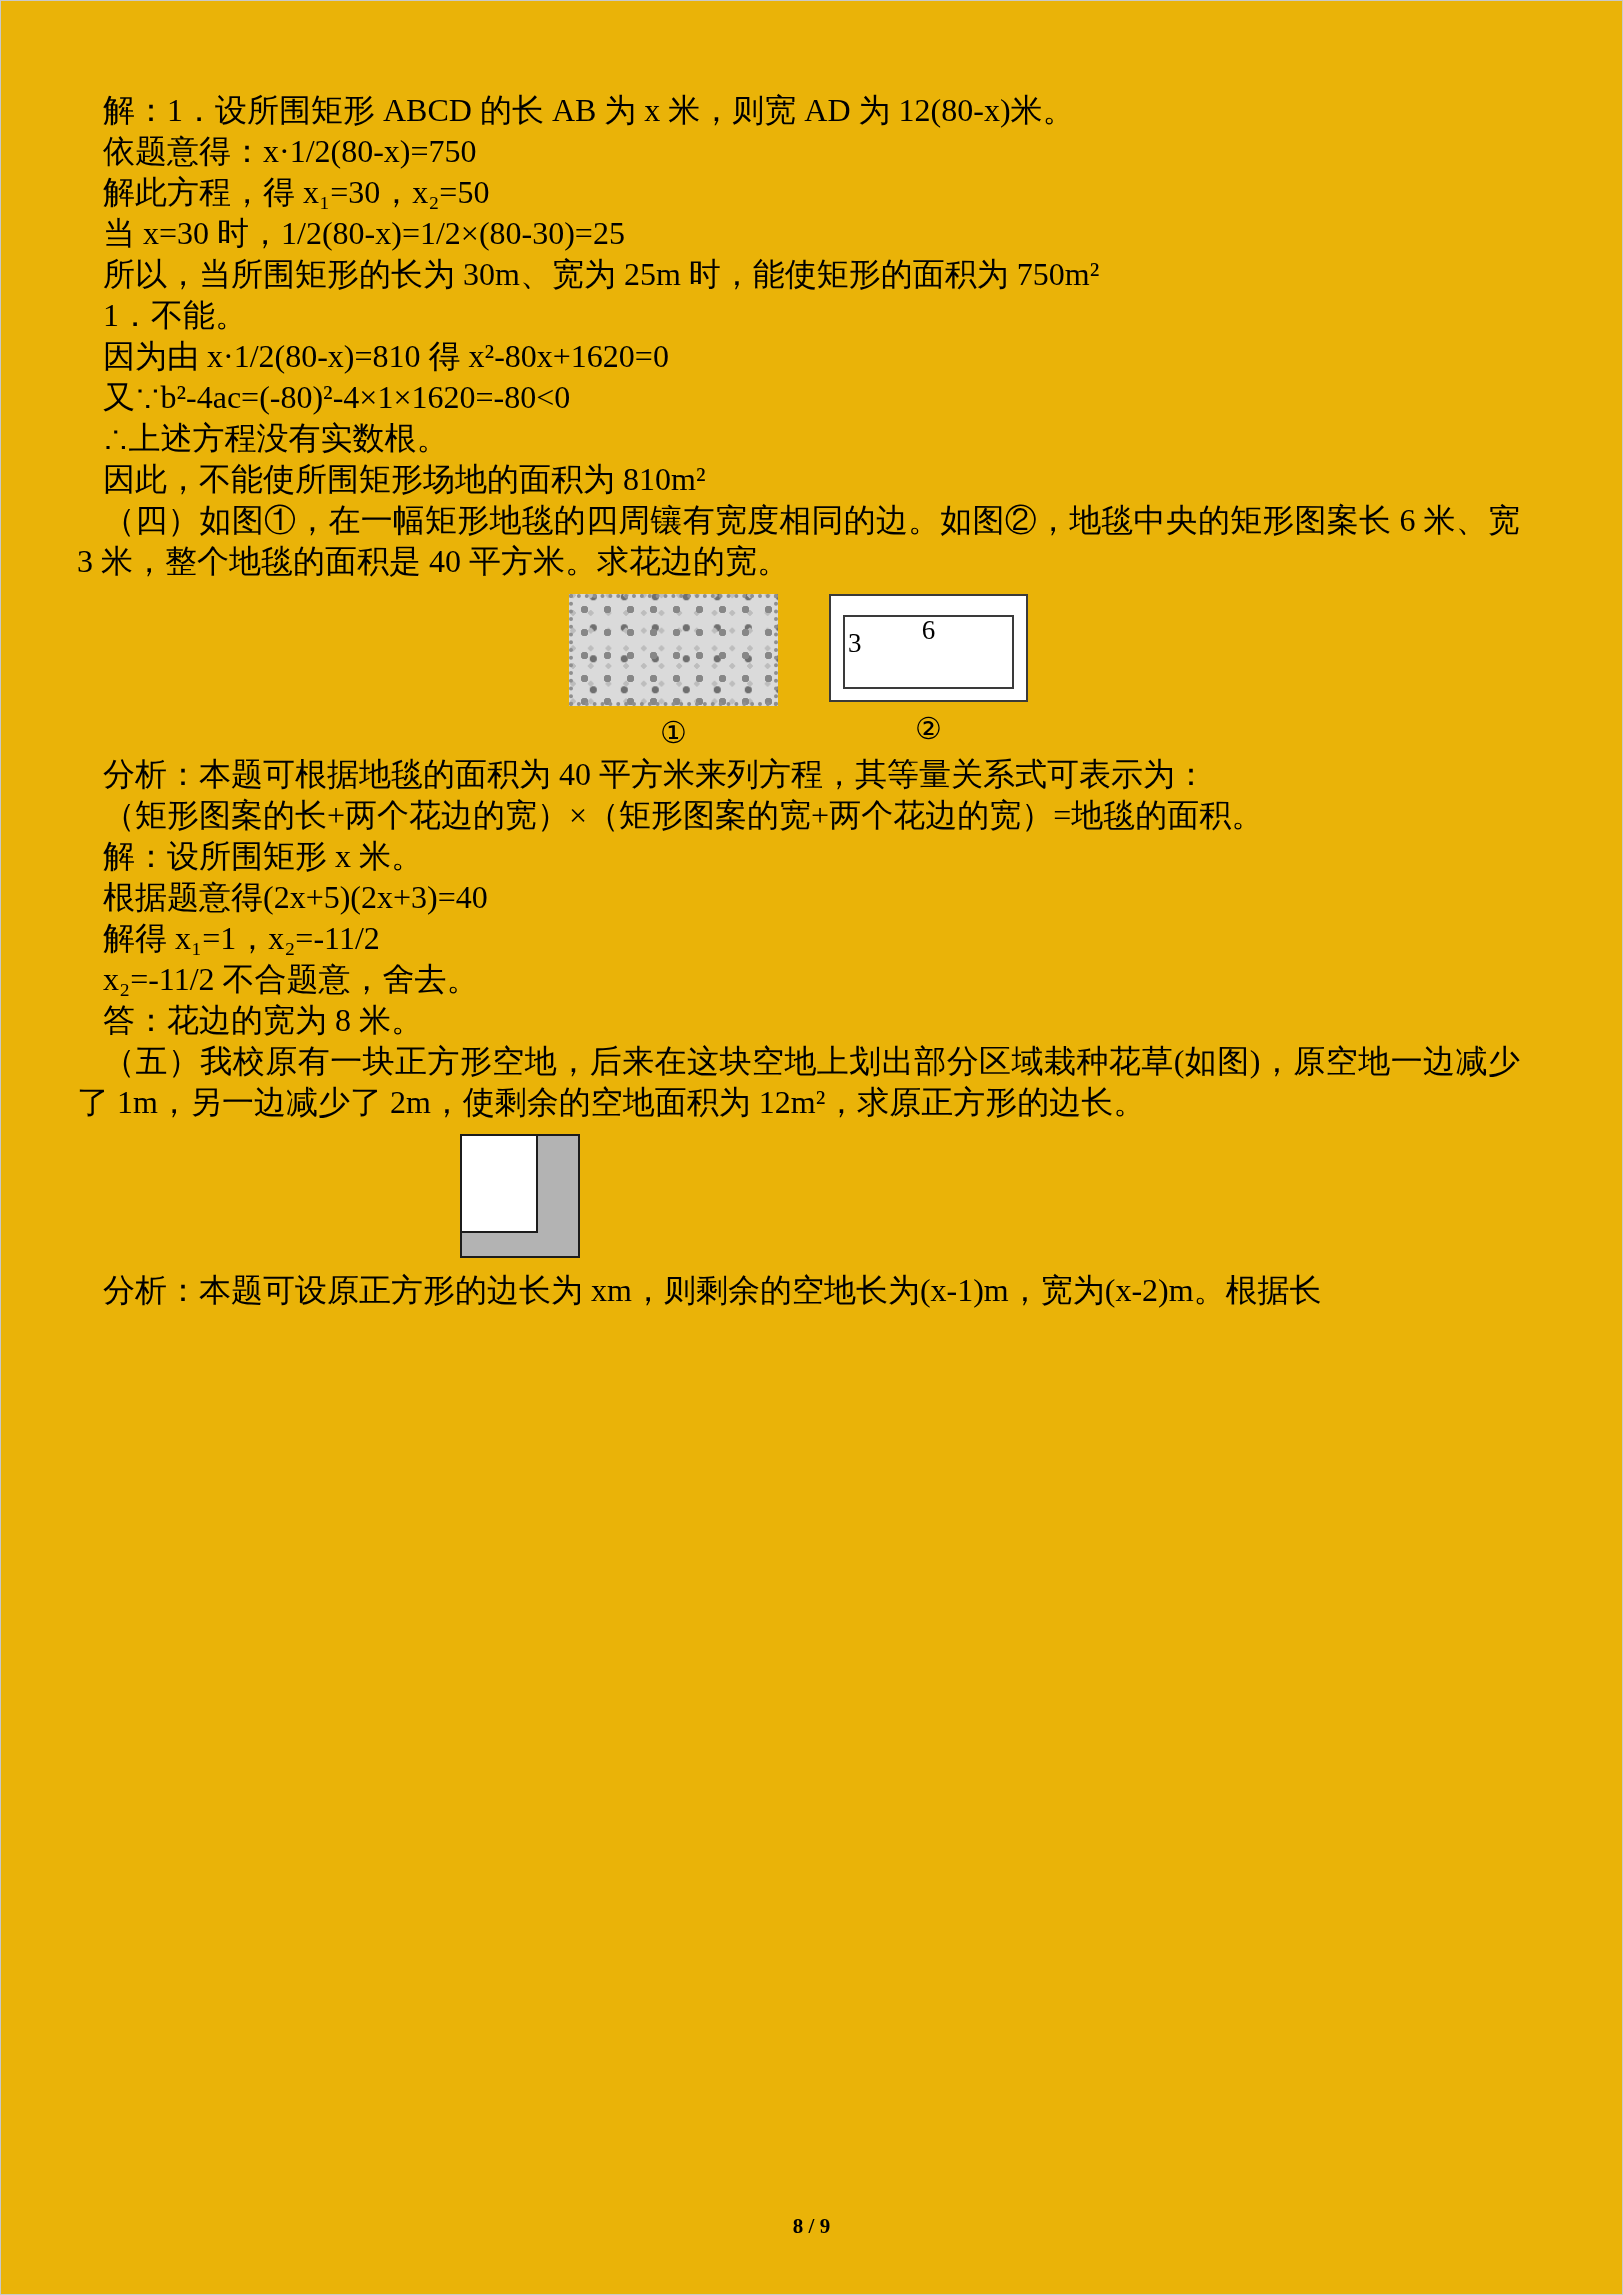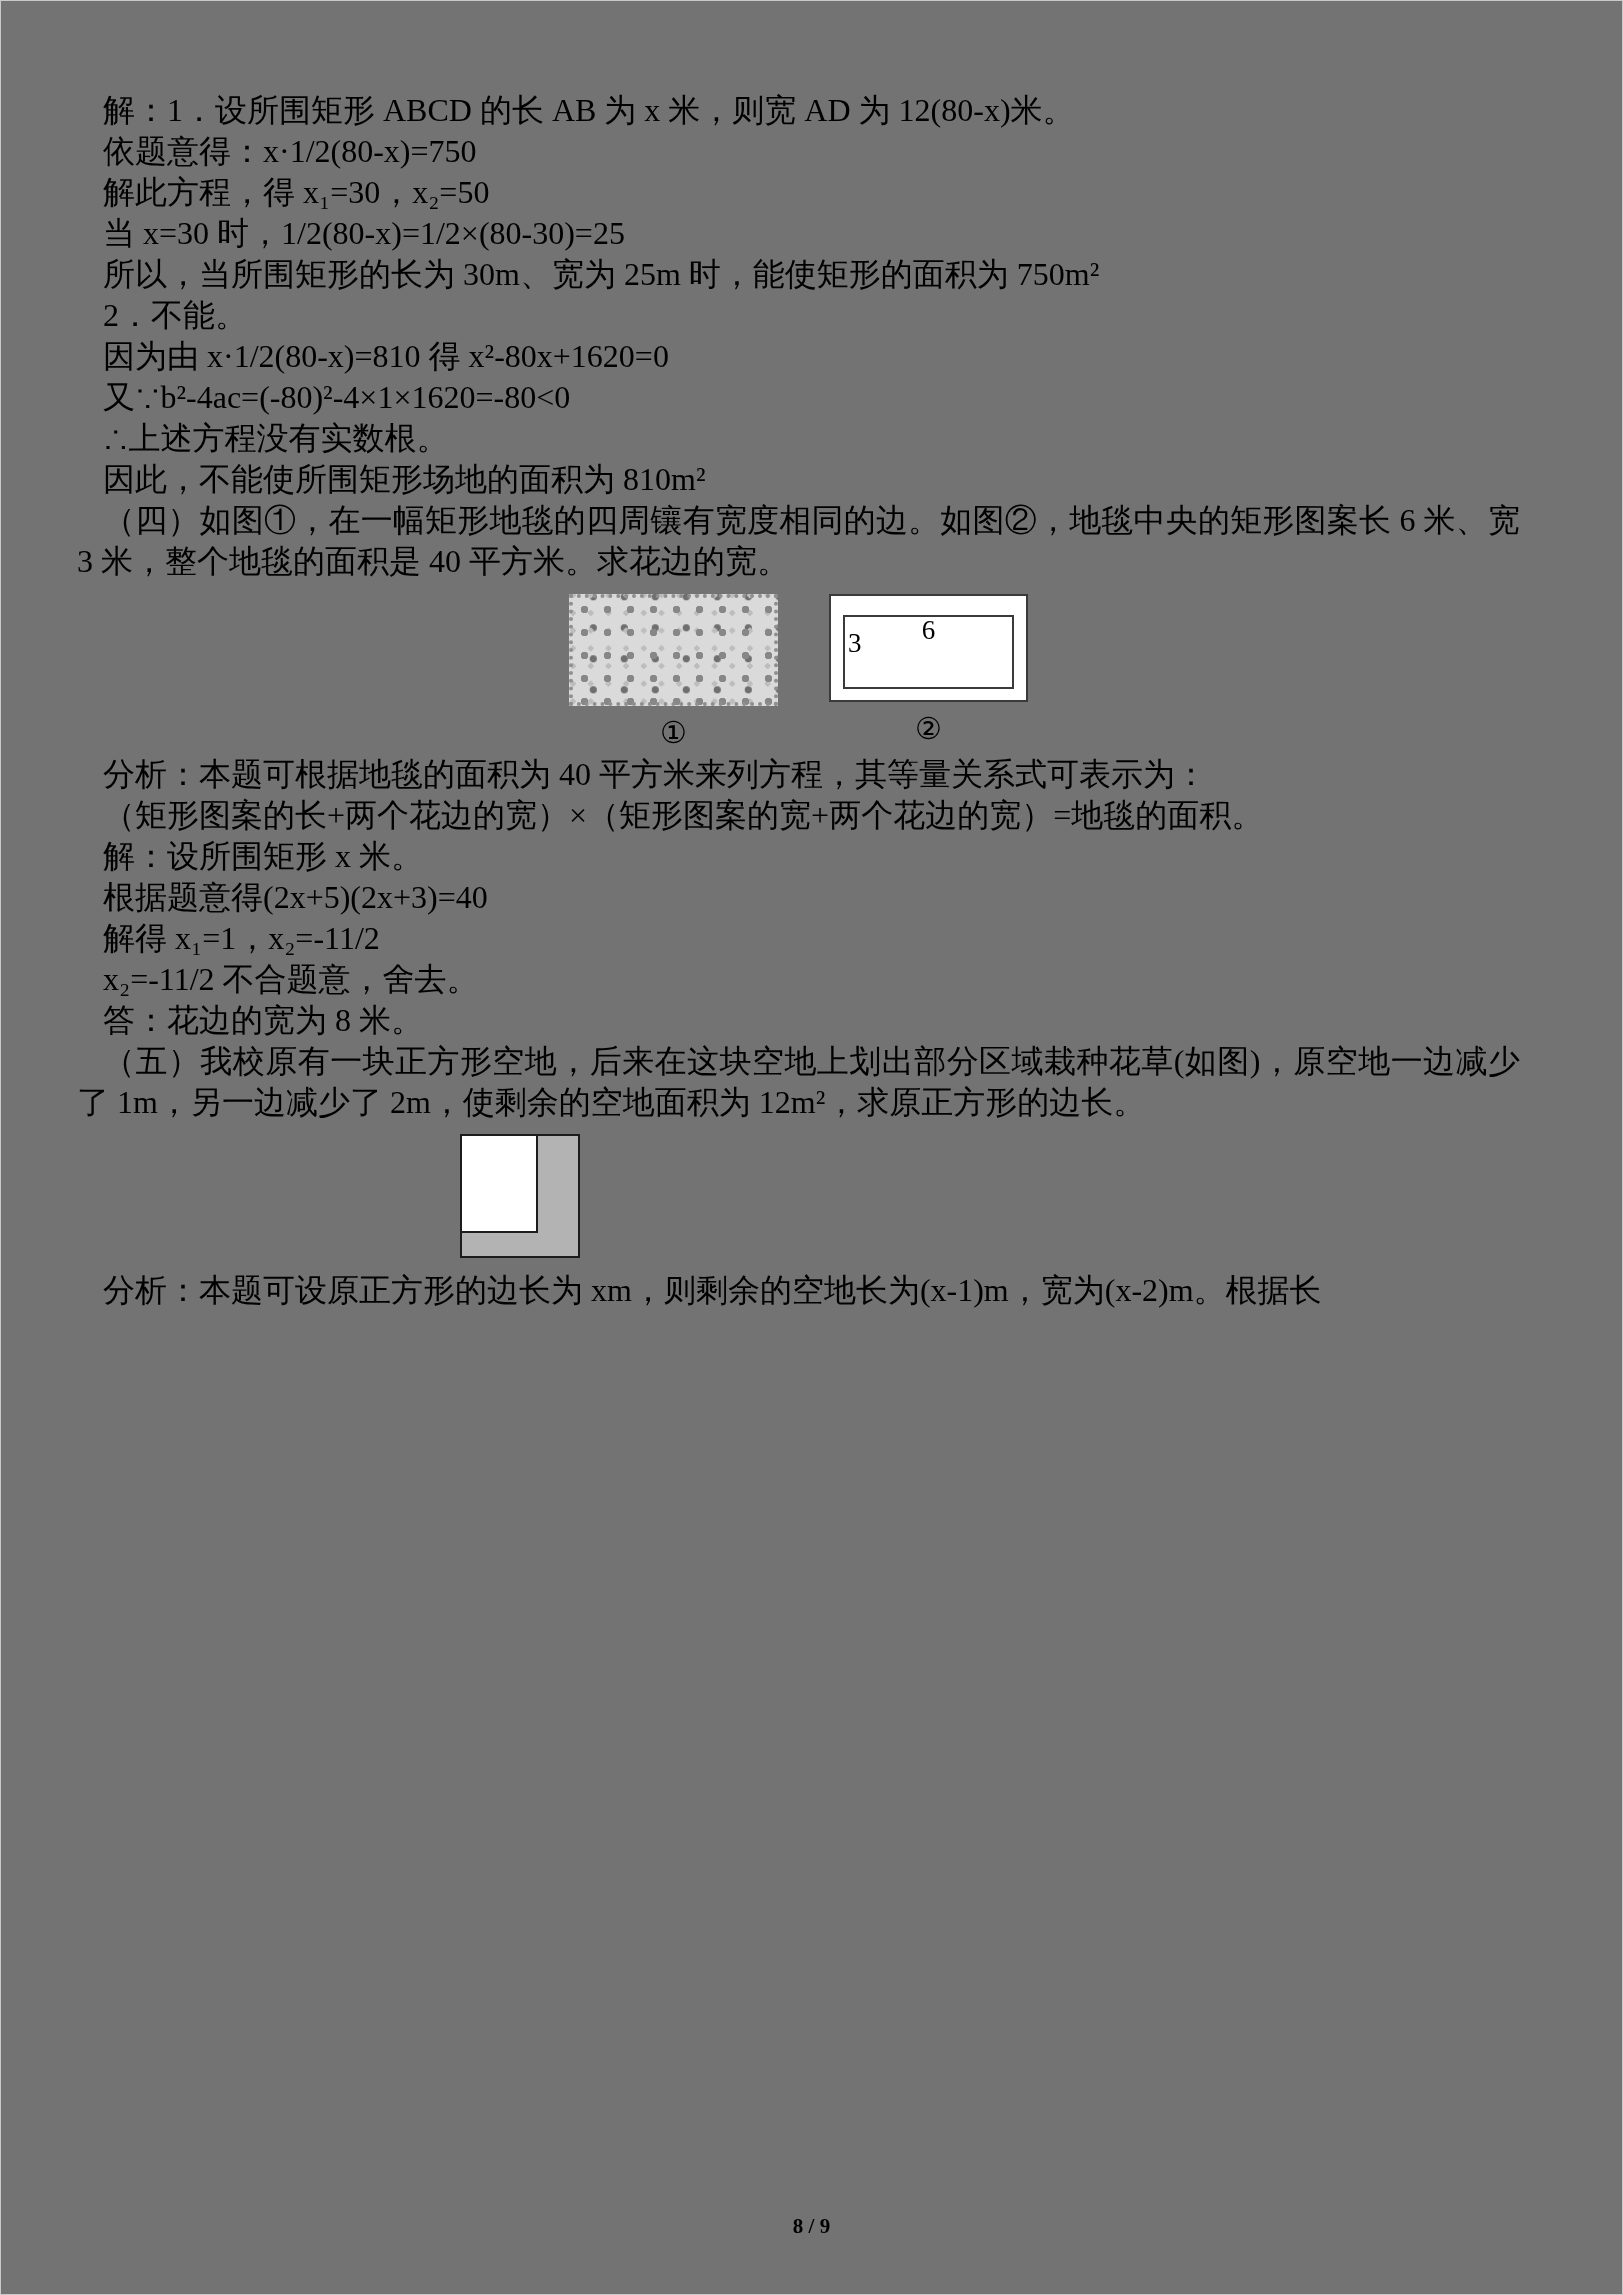--- a/index.html
+++ b/index.html
@@ -1,21 +1,21 @@
 <!DOCTYPE html>
 <html style="font-size:11px"><head>
 <meta charset="utf-8">
 <style>
   html, body { margin: 0; padding: 0; background: #9e9e9e; }
   .page {
     position: relative;
     width: 1623px;
     height: 2295px;
     margin: 0 auto;
-    background: #737373;
+    background: #eab308;
     border: 0.7px solid #c9c9c9;
     box-sizing: border-box;
     font-family: "Liberation Serif", "DejaVu Serif", serif;
     font-size: 32px;
     color: #000000;
     overflow: hidden;
   }
   .content {
     position: absolute;
     left: 76px;
@@ -101,21 +101,21 @@
 <body>
 
 <div class="page">
   <div class="content">
 
     <p class="sol">解：1．设所围矩形 ABCD 的长 AB 为 x 米，则宽 AD 为 12(80-x)米。</p>
     <p class="sol">依题意得：x·1/2(80-x)=750</p>
     <p class="sol">解此方程，得 x₁=30，x₂=50</p>
     <p class="sol">当 x=30 时，1/2(80-x)=1/2×(80-30)=25</p>
     <p class="sol">所以，当所围矩形的长为 30m、宽为 25m 时，能使矩形的面积为 750m²</p>
-    <p class="sol">2．不能。</p>
+    <p class="sol">1．不能。</p>
     <p class="sol">因为由 x·1/2(80-x)=810 得 x²-80x+1620=0</p>
     <p class="sol">又∵b²-4ac=(-80)²-4×1×1620=-80&lt;0</p>
     <p class="sol">∴上述方程没有实数根。</p>
     <p class="sol">因此，不能使所围矩形场地的面积为 810m²</p>
 
     <p class="para">（四）如图①，在一幅矩形地毯的四周镶有宽度相同的边。如图②，地毯中央的矩形图案长 6 米、宽 3 米，整个地毯的面积是 40 平方米。求花边的宽。</p>
 
     <div class="figrow">
       <div class="figcol">
         <div class="carpet"></div>

